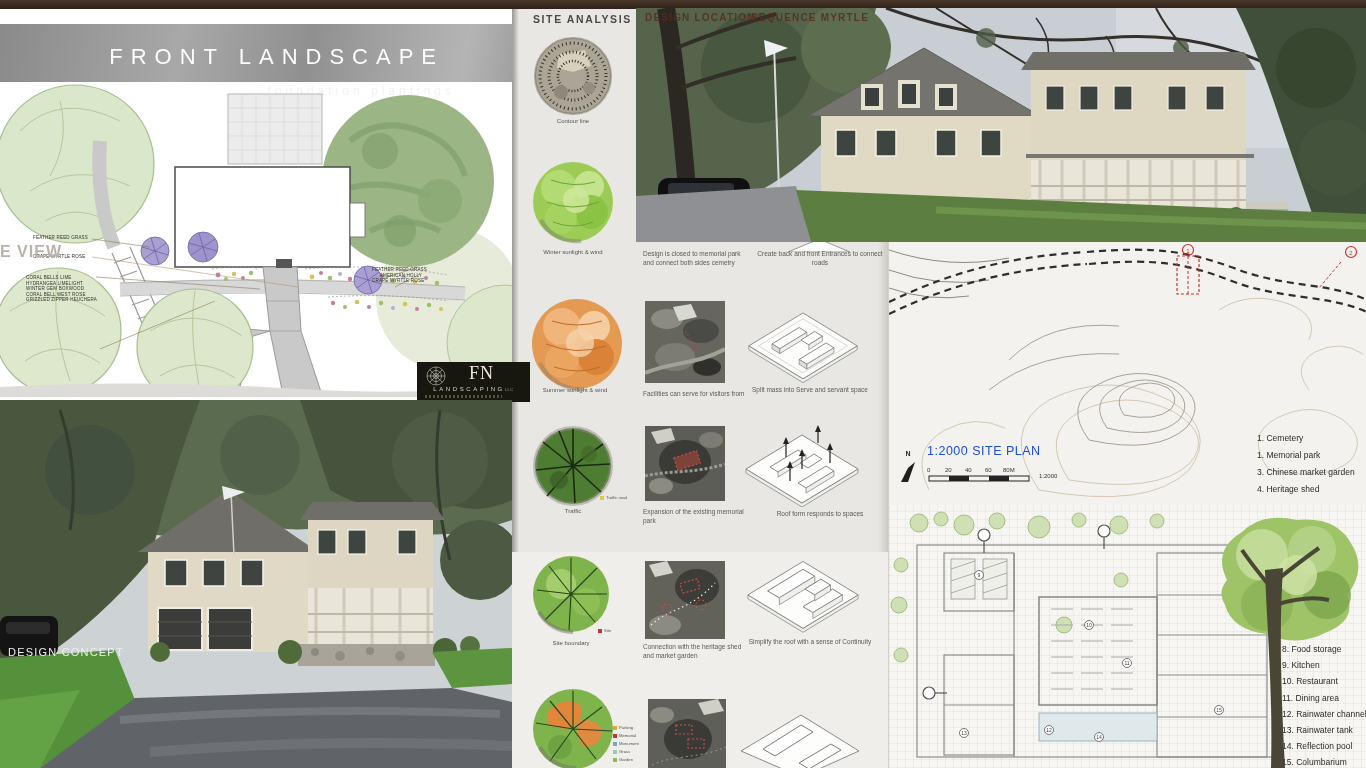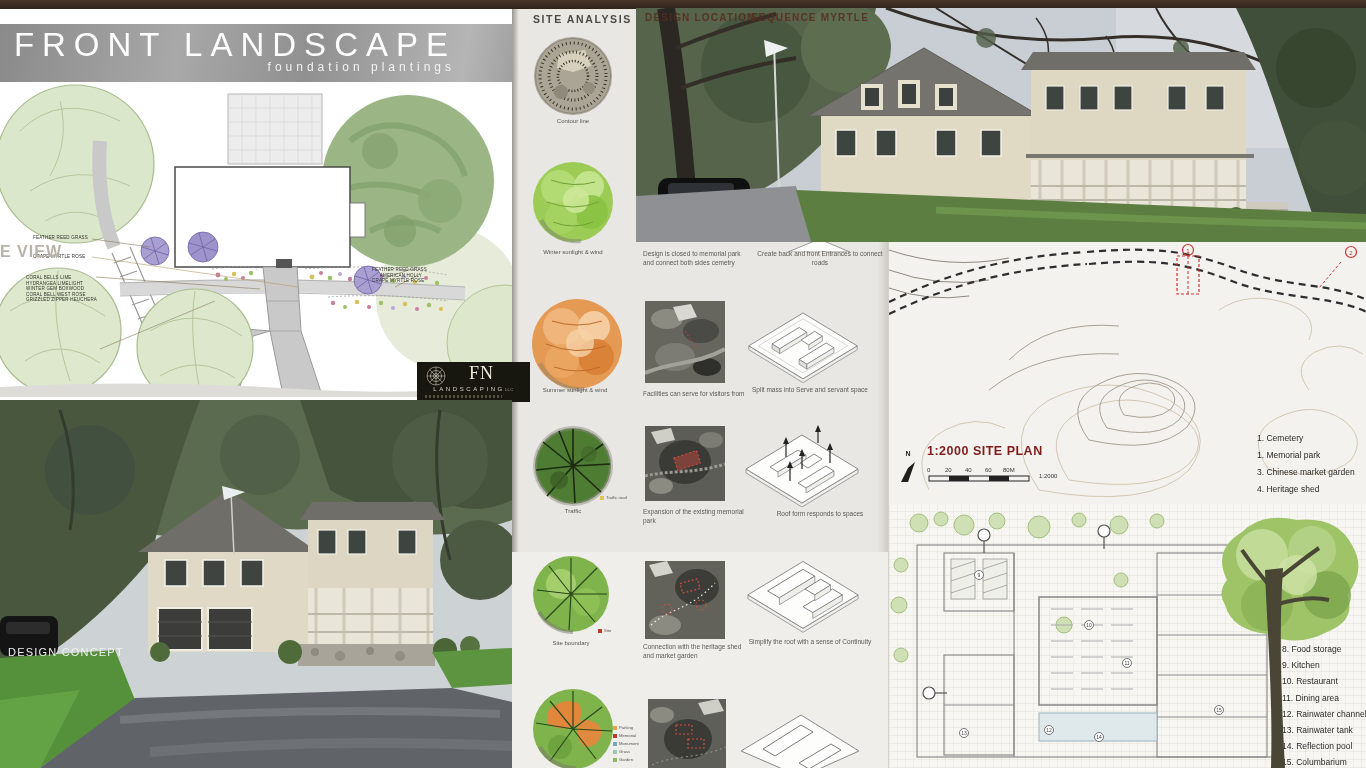--- a/index.html
+++ b/index.html
@@ -5,21 +5,21 @@
   html,body{margin:0;padding:0;background:#222;}
   #canvas{position:relative;width:1366px;height:768px;overflow:hidden;background:#efeeea;
           font-family:"Liberation Sans",sans-serif;}
   .abs{position:absolute;}
   
   #topbar{left:0;top:0;width:1366px;height:9px;background:linear-gradient(#4a372b,#2e2118);}
   
   #board-front{left:0;top:9px;width:512px;height:391px;background:#fff;z-index:2;}
   #banner{left:0;top:15px;width:513px;height:58px;
     background:linear-gradient(100deg,#8a8a8a,#a8a8a8 35%,#909090 60%,#b5b5b5 90%,#a0a0a0);}
-  #banner h1{margin:0;padding:6px 57px 0 0;text-align:right;font-weight:300;font-size:33px;
+  #banner h1{margin:12px;padding:6px 57px 0 0;text-align:right;font-weight:300;font-size:22px;
     letter-spacing:8px;color:#fdfdfd;line-height:30px;}
   #banner .sub{padding:0 58px 0 0;text-align:right;font-size:12px;letter-spacing:4px;color:#f2f2f2;}
   .tinylab{font-size:4.5px;line-height:5.6px;color:#33312c;letter-spacing:.2px;white-space:nowrap;}
   #edge-view{left:0;top:234px;font-size:16px;letter-spacing:1px;color:#b9b2a8;font-weight:600;}
   
   #fn-logo{left:417px;top:353px;width:113px;height:40px;background:#17170f;color:#ece8da;overflow:hidden;}
   #fn-logo .mono{position:absolute;left:52px;top:1px;font-family:"Liberation Serif",serif;font-size:18px;letter-spacing:1px;}
   #fn-logo .lname{position:absolute;left:0;top:24px;width:100%;text-align:center;font-size:6px;letter-spacing:2.6px;color:#d8d4c4;}
   #fn-logo .lsuf{font-size:4px;letter-spacing:.5px;color:#a8a492;}
   #fn-logo .tagline{position:absolute;left:8px;top:33px;width:77px;height:3px;
@@ -39,21 +39,21 @@
   .circ-label{font-size:6px;color:#55554f;text-align:center;}
   .caption{font-size:6.5px;line-height:9px;color:#5a5a55;}
   .mini-legend{display:flex;align-items:center;gap:2px;font-size:4.2px;color:#55554f;}
   .sq{width:4px;height:4px;display:inline-block;}
   .sq-traffic{background:#e0c84a;} .sq-site{background:#c0392b;}
   .sq-a{background:#e8a24a;} .sq-b{background:#c0392b;} .sq-c{background:#7aa7b8;}
   .sq-d{background:#9fc6b0;} .sq-e{background:#8fba5a;}
   .legend-col{display:flex;flex-direction:column;gap:3px;}
   
   #board-topo{left:888px;top:240px;width:478px;height:267px;background:#f3f2ee;border-left:1px solid #d4d1ca;z-index:3;}
-  #topo-title{left:38px;top:204px;font-size:12.5px;font-weight:700;letter-spacing:.5px;color:#7f1d1d;}
+  #topo-title{left:38px;top:204px;font-size:12.5px;font-weight:400;letter-spacing:.5px;color:#1d4ed8;}
   #topo-north{left:12px;top:210px;font-size:7px;font-weight:700;color:#1f1f1d;text-align:center;width:14px;}
   #topo-ratio{left:150px;top:233px;font-size:6px;color:#333;}
   #topo-legend{left:368px;top:190px;font-size:8.5px;line-height:17px;color:#2a2a28;}
   #board-plan{left:888px;top:505px;width:478px;height:263px;border-left:1px solid #d4d1ca;
      background:#f7f6f2;
      background-image:repeating-linear-gradient(0deg,rgba(190,195,170,.18) 0 1px,transparent 1px 8px),
                       repeating-linear-gradient(90deg,rgba(190,195,170,.18) 0 1px,transparent 1px 8px);
      z-index:3;}
   #plan-legend{left:393px;top:136px;font-size:8.5px;line-height:16.2px;color:#2a2a28;white-space:nowrap;z-index:2;}
   svg{display:block;}

